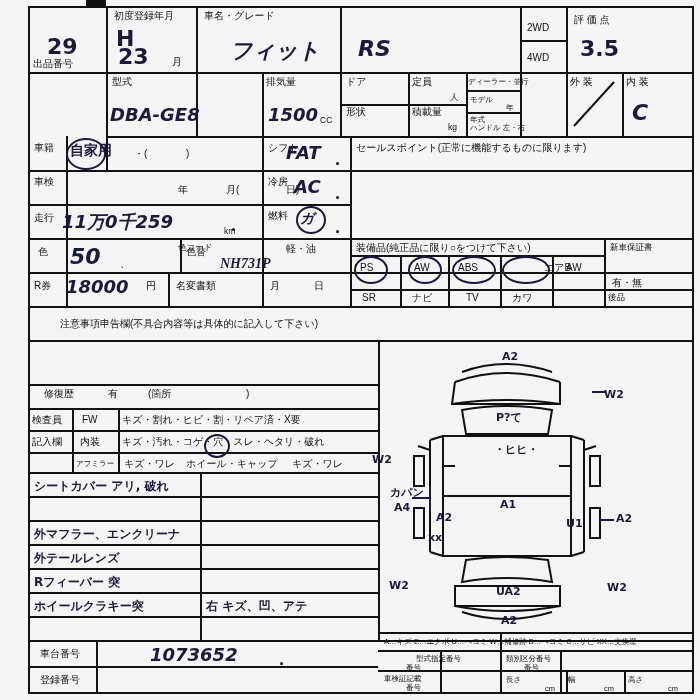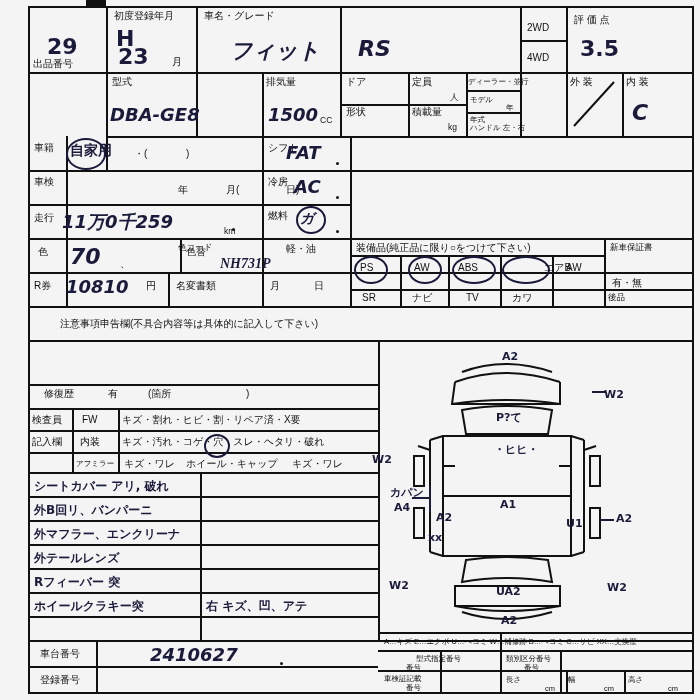--- a/index.html
+++ b/index.html
@@ -160,20 +160,21 @@
   <div class="lbl" style="left:178px;top:184px;">年</div>
   <div class="lbl" style="left:226px;top:184px;">月(</div>
   <div class="lbl" style="left:286px;top:184px;">日)</div>
   <div class="lbl" style="left:186px;top:148px;">)</div>
 
   <div class="lbl" style="left:268px;top:142px;">シフト</div>
   <div class="lbl" style="left:268px;top:176px;">冷房</div>
   <div class="lbl" style="left:268px;top:210px;">燃料</div>
   <div class="lbl" style="left:286px;top:243px;">軽・油</div>
 
+  <div class="lbl" style="left:356px;top:142px;">セールスポイント(正常に機能するものに限ります)</div>
   <div class="lbl" style="left:356px;top:242px;">装備品(純正品に限り○をつけて下さい)</div>
   <div class="lbl sm" style="left:610px;top:242px;">新車保証書</div>
   <div class="lbl" style="left:612px;top:277px;">有・無</div>
 
   <div class="lbl" style="left:360px;top:262px;">PS</div>
   <div class="lbl" style="left:414px;top:262px;">AW</div>
   <div class="lbl" style="left:458px;top:262px;">ABS</div>
   <div class="lbl" style="left:508px;top:262px;margin-left:36px;">エアB</div>
   <div class="lbl" style="left:566px;top:262px;">AW</div>
   <div class="lbl" style="left:362px;top:292px;">SR</div>
@@ -231,48 +232,47 @@
     <line x1="574" y1="126" x2="614" y2="82" stroke="#111" stroke-width="2"></line>
   </svg>
 
   <div class="hw sml" style="left:70px;top:142px;">自家用</div>
   <div class="lbl" style="left:134px;top:148px;">・(</div>
   <div class="circ" style="left:66px;top:138px;width:36px;height:28px;"></div>
 
   <div class="hw mid ital" style="left:62px;top:210px;">11万0千259</div>
   <div class="dot" style="left:232px;top:228px;"></div>
 
-  <div class="hw big ital" style="left:70px;top:244px;">70</div>
+  <div class="hw big ital" style="left:70px;top:244px;">50</div>
   <div class="lbl" style="left:120px;top:258px;">、</div>
   <div class="hw sml ital" style="left:180px;top:256px;margin-left:40px;">NH731P</div>
-  <div class="hw mid ital" style="left:66px;top:276px;">10810</div>
+  <div class="hw mid ital" style="left:66px;top:276px;">18000</div>
 
   <div class="hw mid ital" style="left:286px;top:142px;">FAT</div>
   <div class="dot" style="left:336px;top:162px;"></div>
   <div class="hw mid ital" style="left:294px;top:176px;">AC</div>
   <div class="dot" style="left:336px;top:196px;"></div>
   <div class="hw sml ital" style="left:300px;top:210px;">ガ</div>
   <div class="circ" style="left:296px;top:206px;width:26px;height:24px;"></div>
   <div class="dot" style="left:336px;top:230px;"></div>
 
   <div class="circ" style="left:354px;top:256px;width:30px;height:24px;"></div>
   <div class="circ" style="left:408px;top:256px;width:30px;height:24px;"></div>
   <div class="circ" style="left:452px;top:256px;width:40px;height:24px;"></div>
   <div class="circ" style="left:502px;top:256px;width:44px;height:24px;"></div>
   <div class="circ" style="left:204px;top:434px;width:22px;height:20px;"></div>
 
   <div class="notetext" style="left:34px;top:478px;">シートカバー アリ, 破れ</div>
-  <div class="notetext" style="left:34px;top:502px;">外B回リ、バンパーニ</div>
   <div class="notetext" style="left:34px;top:526px;">外マフラー、エンクリーナ</div>
   <div class="notetext" style="left:34px;top:550px;">外テールレンズ</div>
   <div class="notetext" style="left:34px;top:574px;">Rフィーバー 突</div>
   <div class="notetext" style="left:34px;top:598px;">ホイールクラキー突</div>
   <div class="notetext" style="left:206px;top:598px;">右 キズ、凹、アテ</div>
 
-  <div class="hw mid ital" style="left:150px;top:644px;">2410627</div>
+  <div class="hw mid ital" style="left:150px;top:644px;">1073652</div>
   <div class="dot" style="left:280px;top:662px;"></div>
 
   <svg width="700" height="700" viewBox="0 0 700 700" style="pointer-events:none;">
     <g stroke="#111" stroke-width="2" fill="none">
 
       <path d="M462,372 Q505,356 552,372"></path>
       <path d="M455,382 Q505,364 560,382"></path>
 
       <path d="M455,382 L452,404 L560,404 L560,382"></path>
       <path d="M452,404 Q505,396 560,404"></path>

